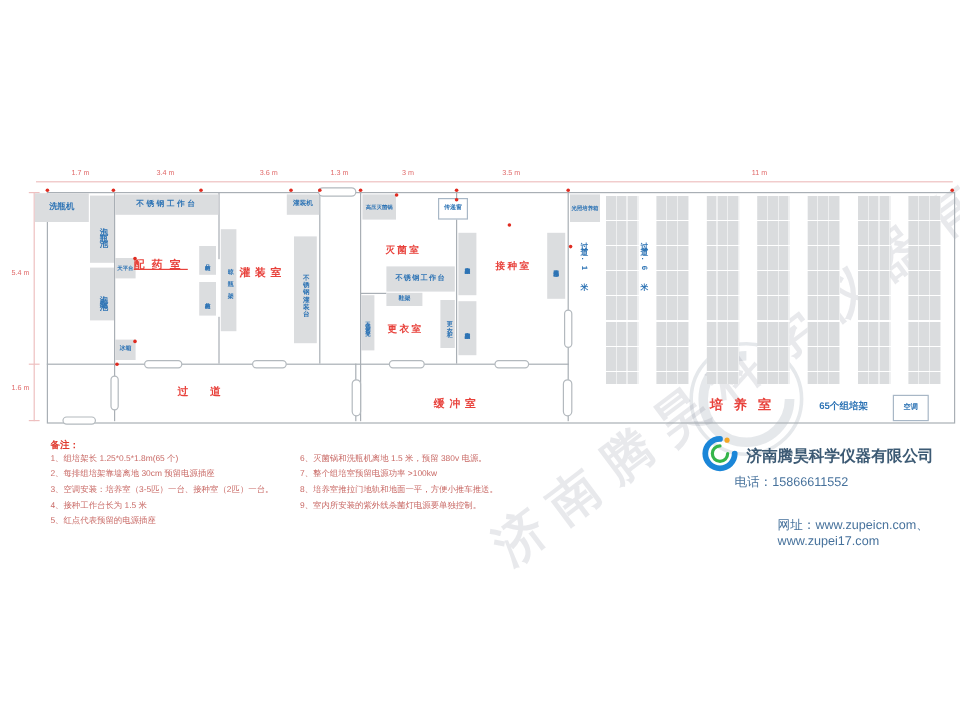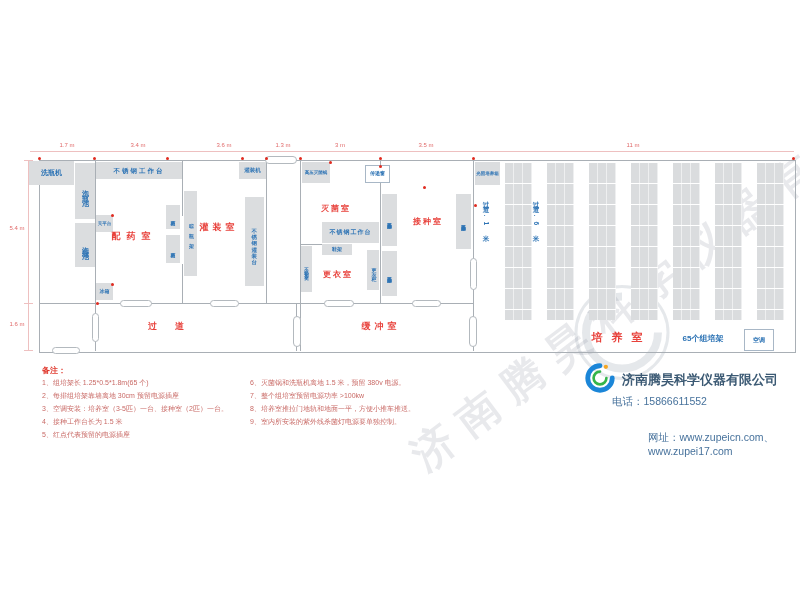--- a/index.html
+++ b/index.html
@@ -119,27 +119,27 @@
   <div class="eq white" style="left:744px;top:329px;width:30px;height:22px;font-size:6px;">空调</div>
 
   <div class="stripe" style="left:505px;"></div>
   <div class="stripe" style="left:547px;"></div>
   <div class="stripe" style="left:589px;"></div>
   <div class="stripe" style="left:631px;"></div>
   <div class="stripe" style="left:673px;"></div>
   <div class="stripe" style="left:715px;"></div>
   <div class="stripe" style="left:757px;"></div>
 
-  <div class="room" style="left:103px;top:230px;width:62px;font-size:9px;letter-spacing:6px;">配药室</div>
+  <div class="room" style="left:103px;top:214px;width:62px;font-size:9px;letter-spacing:6px;text-decoration:underline;">配药室</div>
   <div class="room" style="left:190px;top:221px;width:58px;font-size:9px;letter-spacing:4px;">灌装室</div>
   <div class="room" style="left:314px;top:203px;width:44px;font-size:8px;letter-spacing:2px;">灭菌室</div>
   <div class="room" style="left:316px;top:269px;width:44px;font-size:8px;letter-spacing:2px;">更衣室</div>
   <div class="room" style="left:406px;top:216px;width:44px;font-size:8px;letter-spacing:2px;">接种室</div>
   <div class="room" style="left:130px;top:320px;width:90px;font-size:9px;letter-spacing:18px;">过道</div>
-  <div class="room" style="left:348px;top:320px;width:66px;font-size:9px;letter-spacing:4px;">缓冲室</div>
+  <div class="room" style="left:348px;top:330px;width:66px;font-size:9px;letter-spacing:4px;">缓冲室</div>
   <div style="position:absolute;left:585px;top:330px;width:145px;display:flex;justify-content:center;align-items:baseline;gap:4px;">
     <span class="room" style="position:static;font-size:11px;letter-spacing:3px;">培 养 室</span>
     <span class="blue" style="font-size:8px;font-weight:bold;">65个组培架</span>
   </div>
   <div class="aisle" style="left:481px;top:196px;height:95px;">过道1.1米</div>
   <div class="aisle" style="left:531px;top:196px;height:95px;">过道0.6米</div>
 
   <div class="dot" style="left:93px;top:157px;"></div>
   <div class="dot" style="left:166px;top:157px;"></div>
   <div class="dot" style="left:241px;top:157px;"></div>

